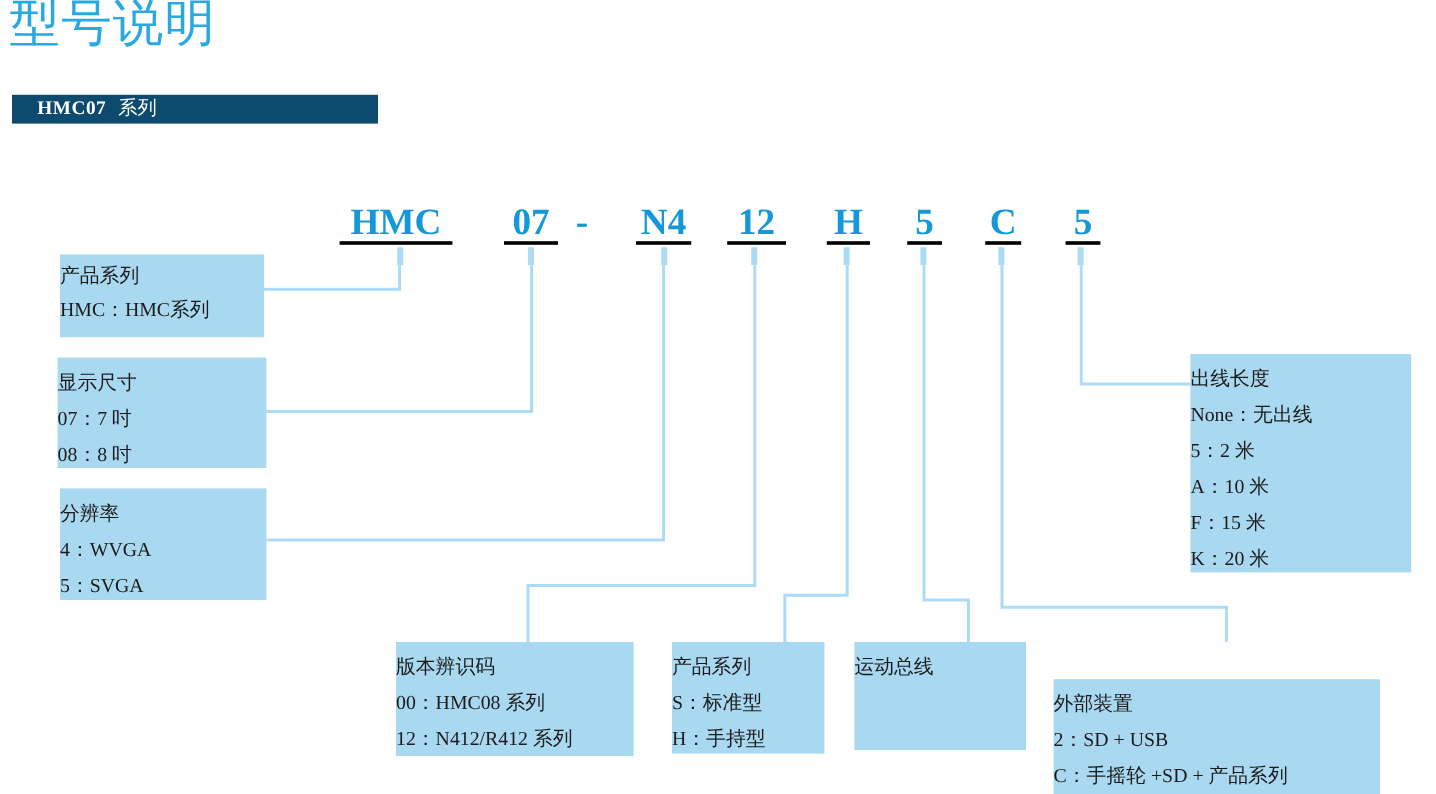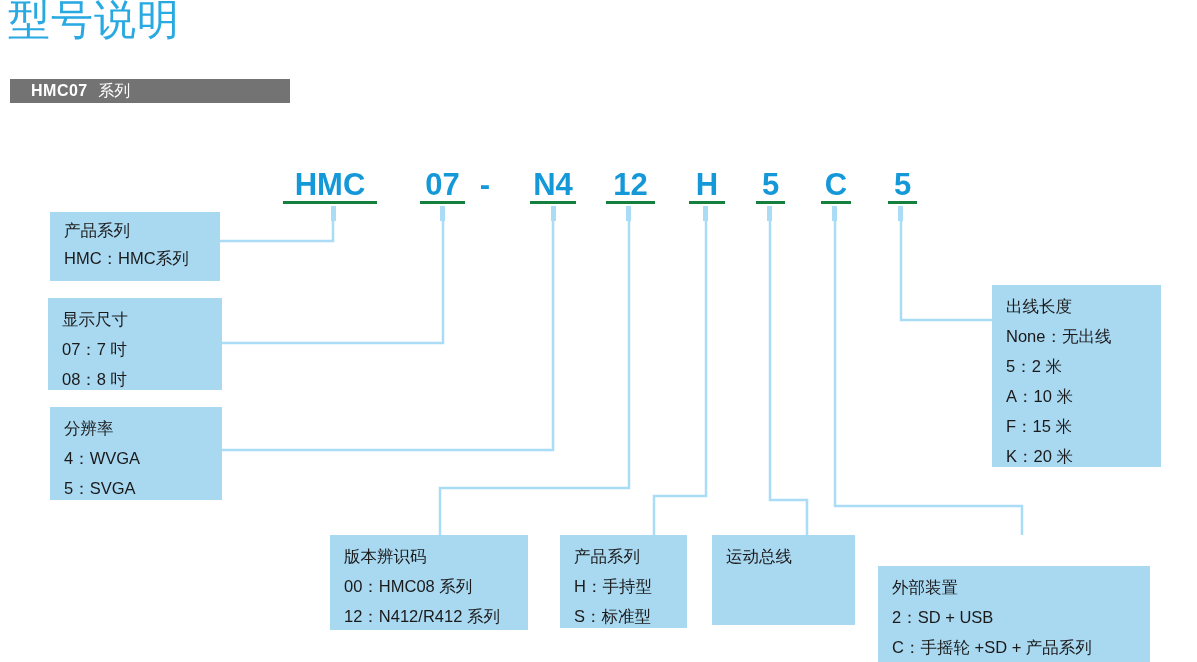--- a/index.html
+++ b/index.html
@@ -1,36 +1,36 @@
 <!DOCTYPE html>
 <html><head>
 <meta charset="utf-8">
 <style>
   html,body{margin:0;padding:0;background:#ffffff;}
   .page{
     position:relative;width:1197px;height:662px;background:#ffffff;overflow:hidden;
-    font-family:Liberation Sans, sans-serif;
+    font-family:Liberation Serif, serif;
   }
   
   .title{
     position:absolute;left:8px;top:-6px;margin:0;
     font-size:42px;line-height:52px;font-weight:500;color:#29a9e1;letter-spacing:1px;
   }
   
   .banner{
-    position:absolute;left:10px;top:79px;width:280px;height:24px;
-    background:#737373;color:#ffffff;font-size:16px;line-height:24px;
+    position:absolute;left:10px;top:79px;width:305px;height:24px;
+    background:#0c4a6e;color:#ffffff;font-size:16px;line-height:24px;
   }
   .banner .b-model{font-weight:bold;margin-left:21px;letter-spacing:.5px;}
   .banner .b-suffix{margin-left:6px;}
   
   .seg{
     position:absolute;top:170px;height:31px;
     color:#1498d8;font-weight:bold;font-size:31px;line-height:30px;
-    text-align:center;border-bottom:3px solid #15803d;
+    text-align:center;border-bottom:3px solid #000000;
   }
   .seg.noline{border-bottom:none;}
   .s1{left:283px;width:94px;}
   .s2{left:420px;width:45px;}
   .s3{left:476px;width:18px;}
   .s4{left:530px;width:46px;}
   .s5{left:606px;width:49px;}
   .s6{left:689px;width:36px;}
   .s7{left:756px;width:29px;}
   .s8{left:821px;width:30px;}
@@ -40,25 +40,25 @@
   .t1{left:331px;} .t2{left:440px;} .t3{left:551px;} .t4{left:626px;}
   .t5{left:703px;} .t6{left:767px;} .t7{left:832px;} .t8{left:898px;}
   
   .connectors{position:absolute;left:0;top:0;width:1197px;height:662px;pointer-events:none;}
   .connectors polyline{fill:none;stroke:#abdcf5;stroke-width:2.5;}
   
   .callout{
     position:absolute;background:#a9d8f1;color:#1a1a1a;
     font-size:16.5px;line-height:30px;
   }
-  .callout .c-title,.callout .c-item{padding-left:0;white-space:nowrap;margin-left:14px;}
+  .callout .c-title,.callout .c-item{padding-left:0;white-space:nowrap;}
   #b1{left:50px;top:212px;width:170px;height:65px;padding-top:4px;line-height:28px;}
   #b2{left:48px;top:298px;width:174px;height:86px;padding-top:6px;}
   #b3{left:50px;top:407px;width:172px;height:87px;padding-top:6px;}
-  #b4{left:992px;top:285px;width:169px;height:176px;padding-top:6px;}
+  #b4{left:992px;top:295px;width:184px;height:176px;padding-top:6px;}
   #b5{left:330px;top:535px;width:198px;height:89px;padding-top:6px;}
   #b6{left:560px;top:535px;width:127px;height:87px;padding-top:6px;}
   #b7{left:712px;top:535px;width:143px;height:84px;padding-top:6px;}
   #b8{left:878px;top:566px;width:272px;height:117px;padding-top:6px;}
 </style>
 </head>
 <body>
 
 <div class="page">
 
@@ -126,22 +126,22 @@
   </div>
 
   <div class="callout" id="b5">
     <div class="c-title">版本辨识码</div>
     <div class="c-item">00：HMC08 系列</div>
     <div class="c-item">12：N412/R412 系列</div>
   </div>
 
   <div class="callout" id="b6">
     <div class="c-title">产品系列</div>
+    <div class="c-item">S：标准型</div>
     <div class="c-item">H：手持型</div>
-    <div class="c-item">S：标准型</div>
   </div>
 
   <div class="callout" id="b7">
     <div class="c-title">运动总线</div>
   </div>
 
   <div class="callout" id="b8">
     <div class="c-title">外部装置</div>
     <div class="c-item">2：SD + USB</div>
     <div class="c-item">C：手摇轮 +SD + 产品系列</div>

